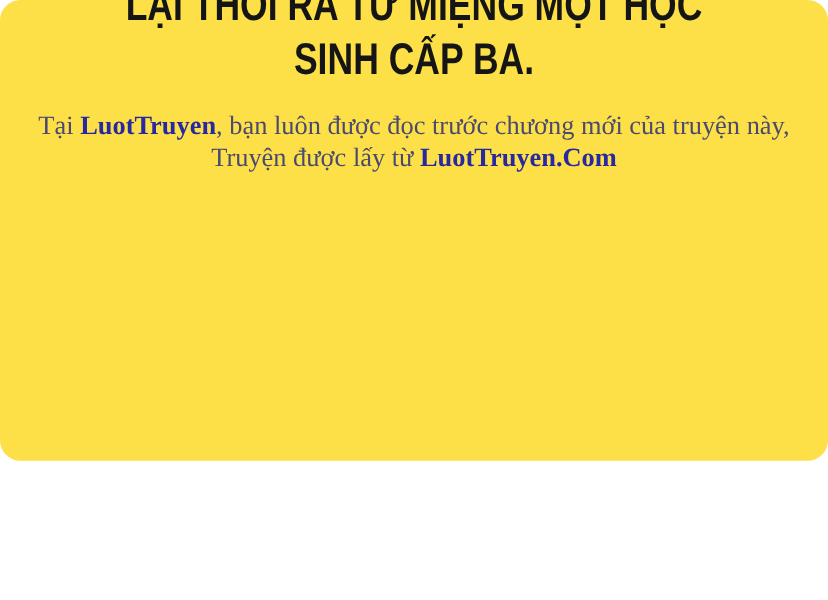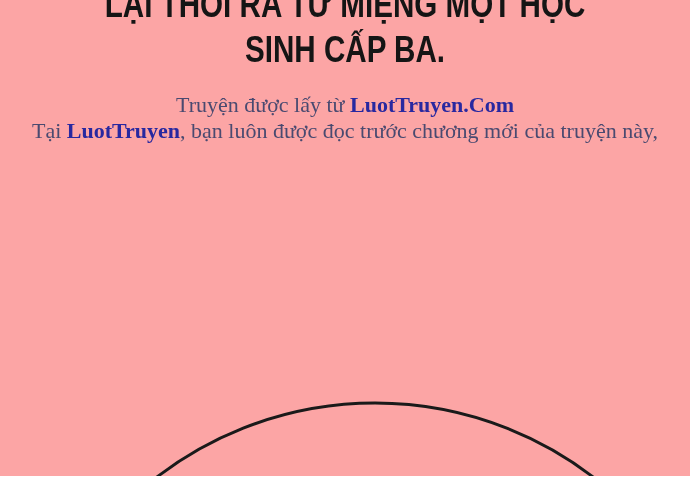--- a/index.html
+++ b/index.html
@@ -3,23 +3,24 @@
 <meta charset="utf-8">
 <style>
   html, body { margin: 0; padding: 0; }
   body {
     width: 690px; height: 500px;
     background: #ffffff;
     font-family: "Liberation Sans", sans-serif;
   }
   .stage {
     position: relative;
-    width: 690px; height: 476px;
+    width: 690px; height: 384px;
     overflow: hidden;
-    background: #fca5a5;
+    background: #fde047;
+    border-radius: 17px;
   }
   
   .comic-line {
     position: absolute;
     left: 0; width: 100%;
     text-align: center;
     font-family: "Liberation Sans", sans-serif;
     font-weight: 700;
     font-size: 37px;
     line-height: 37px;
@@ -57,24 +58,24 @@
 <body>
 
 <div class="stage">
 
   <div class="comic-line" id="comic-line-1">LẠI THỐI RA TỪ MIỆNG MỘT HỌC</div>
 
   <div class="comic-line" id="comic-line-2">SINH CẤP BA.</div>
 
   <div class="watermark">
     <div>
-      <span>Truyện được lấy từ </span><b>LuotTruyen.Com</b><span></span>
+      <span>Tại </span><b>LuotTruyen</b><span>, bạn luôn được đọc trước chương mới của truyện này,</span>
     </div>
     <div>
-      <span>Tại </span><b>LuotTruyen</b><span>, bạn luôn được đọc trước chương mới của truyện này,</span>
+      <span>Truyện được lấy từ </span><b>LuotTruyen.Com</b><span></span>
     </div>
   </div>
 
   <svg class="arc" width="690" height="500" viewBox="0 0 690 500">
     <circle cx="375" cy="761" r="358" fill="none" stroke="#1a1a1a" stroke-width="3"></circle>
   </svg>
 
 </div>
 
 </body></html>

